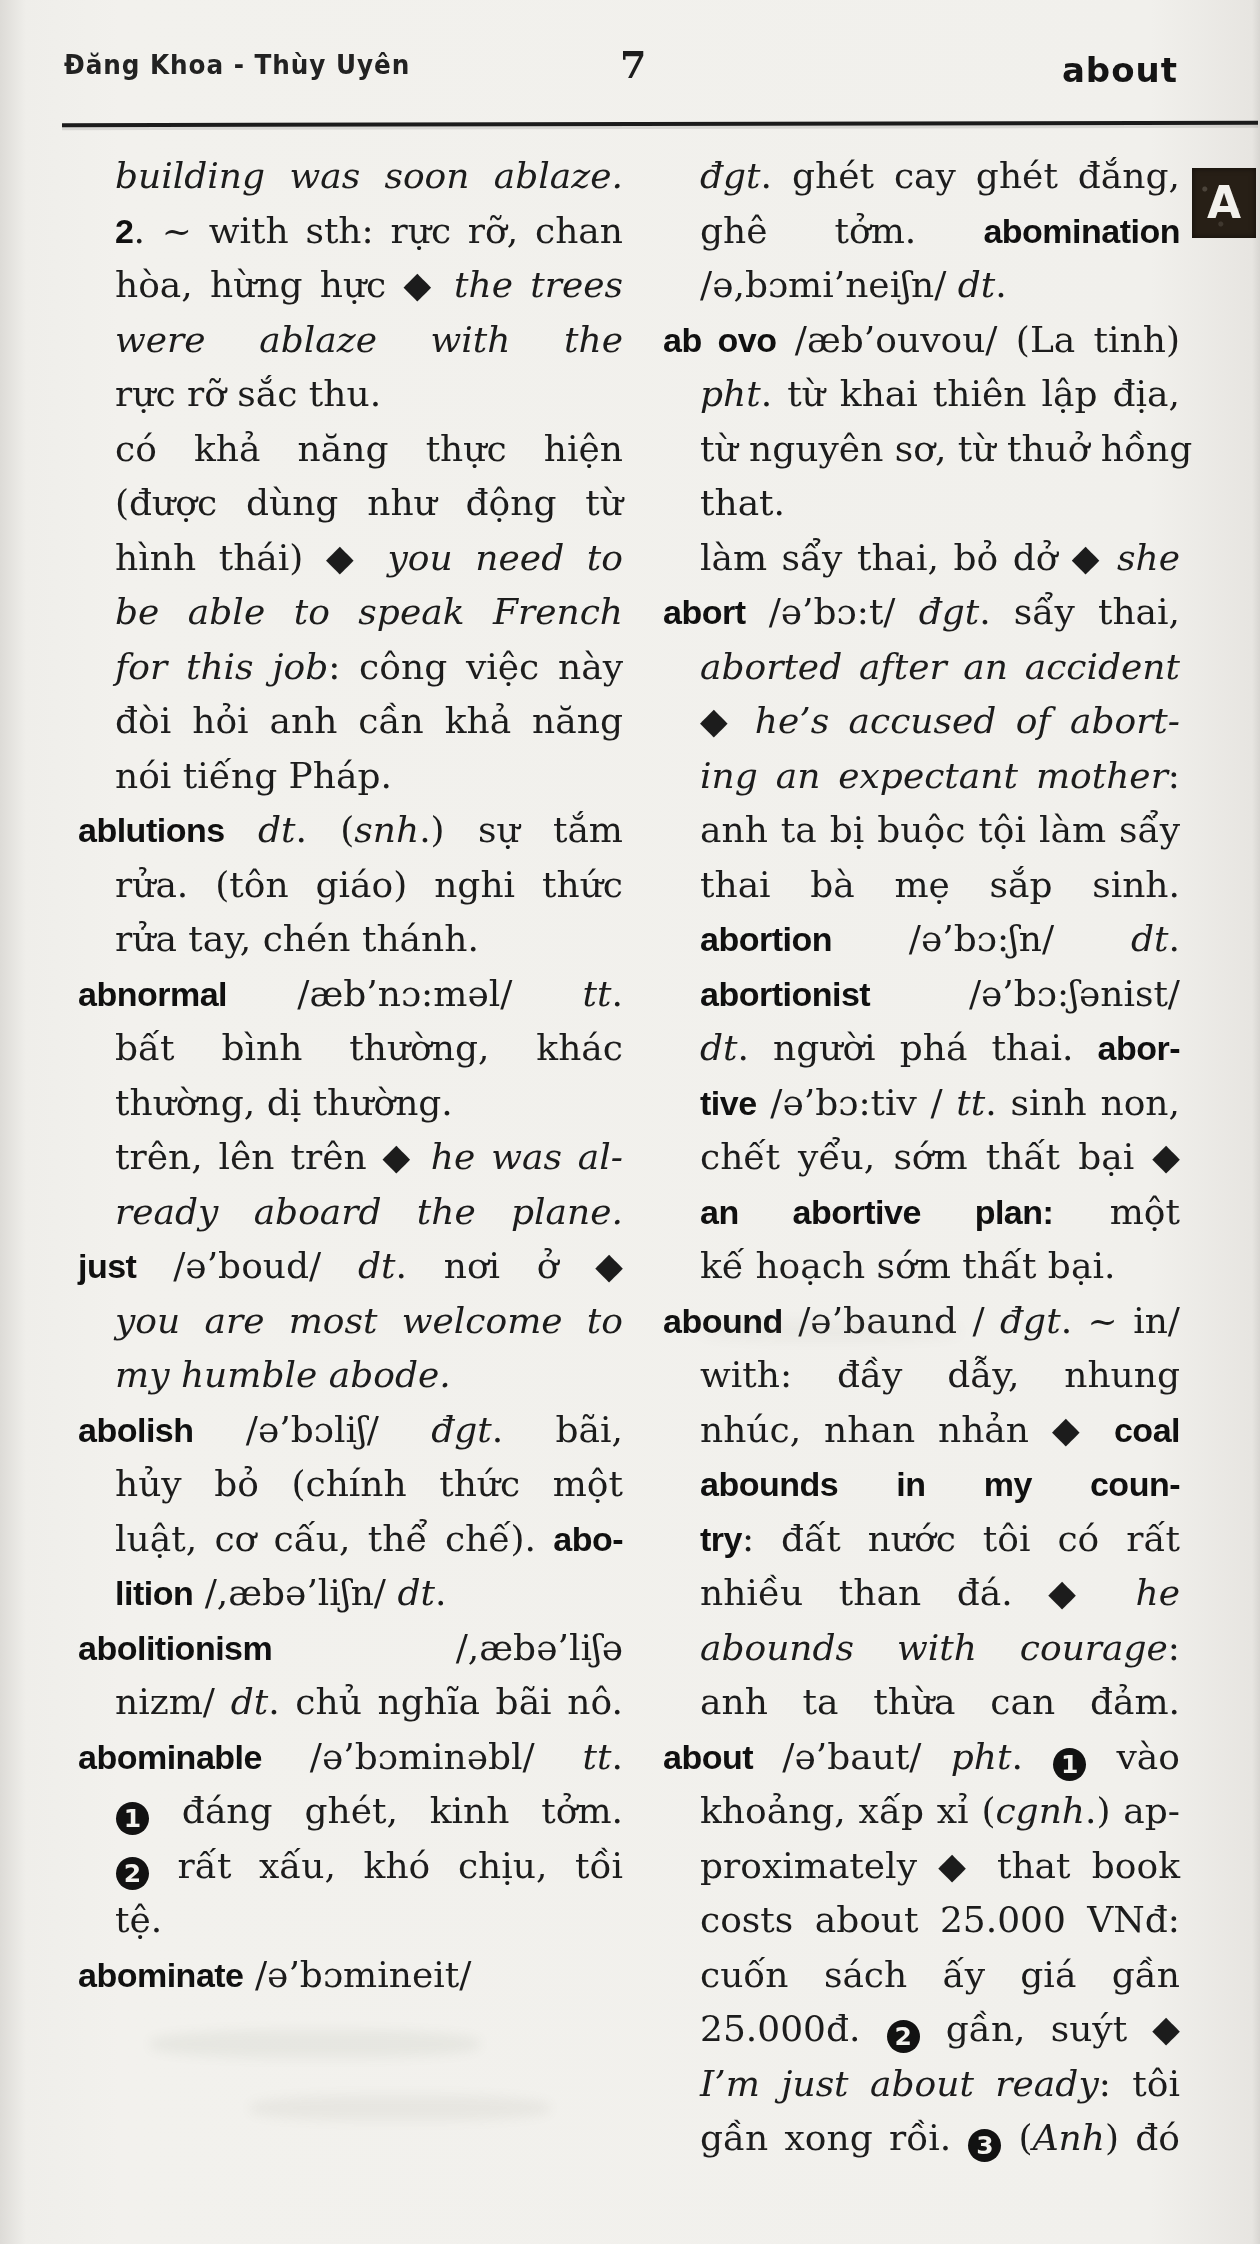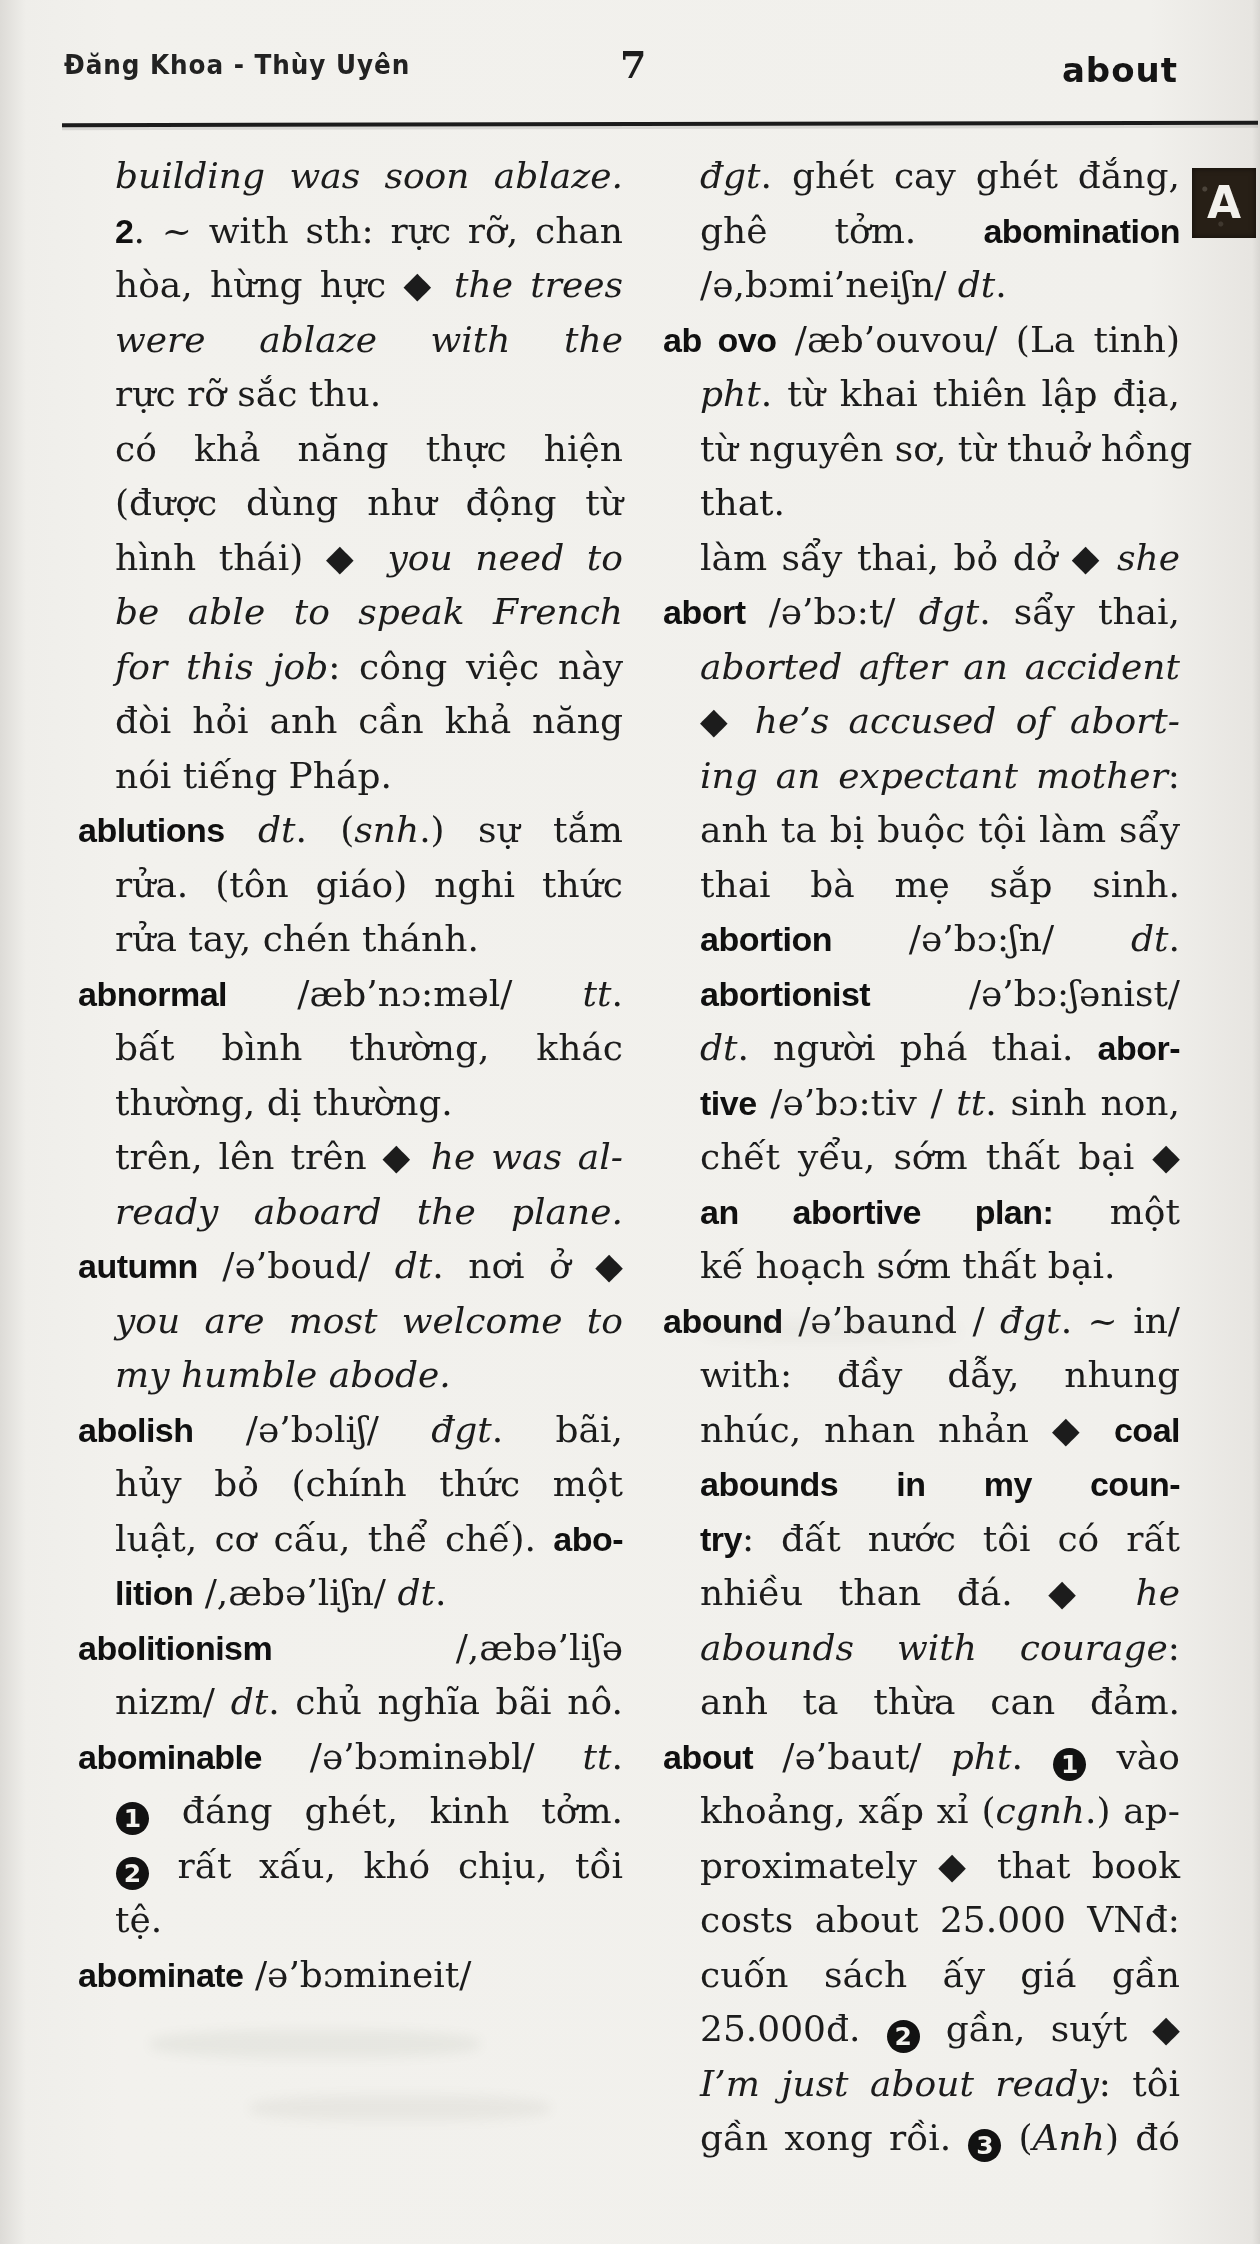--- a/index.html
+++ b/index.html
@@ -96,21 +96,21 @@
       <div class="line ind just"><span class="s-n">đòi hỏi anh cần khả năng</span></div>
       <div class="line ind"><span class="s-n">nói tiếng Pháp.</span></div>
       <div class="line just"><span class="s-b">ablutions</span><span class="s-n"> </span><span class="s-i">dt</span><span class="s-n">. (</span><span class="s-i">snh</span><span class="s-n">.) sự tắm</span></div>
       <div class="line ind just"><span class="s-n">rửa. (tôn giáo) nghi thức</span></div>
       <div class="line ind"><span class="s-n">rửa tay, chén thánh.</span></div>
       <div class="line just"><span class="s-b">abnormal</span><span class="s-n"> /æb’nɔ:məl/ </span><span class="s-i">tt</span><span class="s-n">.</span></div>
       <div class="line ind just"><span class="s-n">bất bình thường, khác</span></div>
       <div class="line ind"><span class="s-n">thường, dị thường.</span></div>
       <div class="line ind just"><span class="s-n">trên, lên trên ◆ </span><span class="s-i">he was al-</span></div>
       <div class="line ind just"><span class="s-i">ready aboard the plane.</span></div>
-      <div class="line just"><span class="s-b">autumn</span><span class="s-n"> /ə’boud/ </span><span class="s-i">dt</span><span class="s-n">. nơi ở ◆</span></div>
+      <div class="line just"><span class="s-b">just</span><span class="s-n"> /ə’boud/ </span><span class="s-i">dt</span><span class="s-n">. nơi ở ◆</span></div>
       <div class="line ind just"><span class="s-i">you are most welcome to</span></div>
       <div class="line ind"><span class="s-i">my humble abode.</span></div>
       <div class="line just"><span class="s-b">abolish</span><span class="s-n"> /ə’bɔliʃ/ </span><span class="s-i">đgt</span><span class="s-n">. bãi,</span></div>
       <div class="line ind just"><span class="s-n">hủy bỏ (chính thức một</span></div>
       <div class="line ind just"><span class="s-n">luật, cơ cấu, thể chế). </span><span class="s-b">abo-</span></div>
       <div class="line ind"><span class="s-b">lition</span><span class="s-n"> /,æbə’liʃn/ </span><span class="s-i">dt</span><span class="s-n">.</span></div>
       <div class="line just"><span class="s-b">abolitionism</span><span class="s-n"> /,æbə’liʃə</span></div>
       <div class="line ind just"><span class="s-n">nizm/ </span><span class="s-i">dt</span><span class="s-n">. chủ nghĩa bãi nô.</span></div>
       <div class="line just"><span class="s-b">abominable</span><span class="s-n"> /ə’bɔminəbl/ </span><span class="s-i">tt</span><span class="s-n">.</span></div>
       <div class="line ind just"><span class="s-c">1</span><span class="s-n"> đáng ghét, kinh tởm.</span></div>

